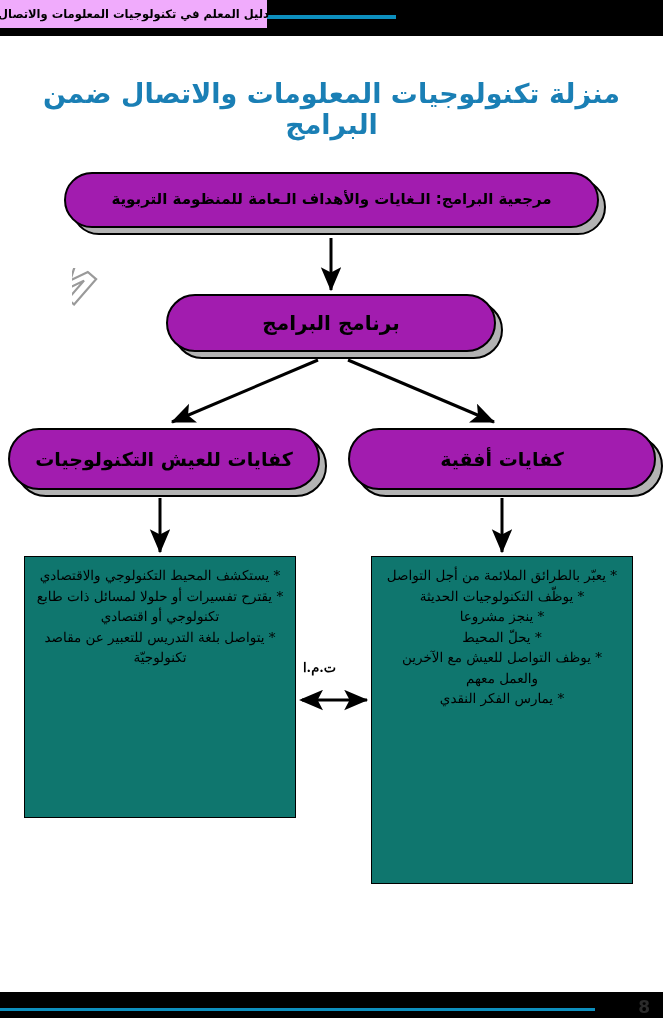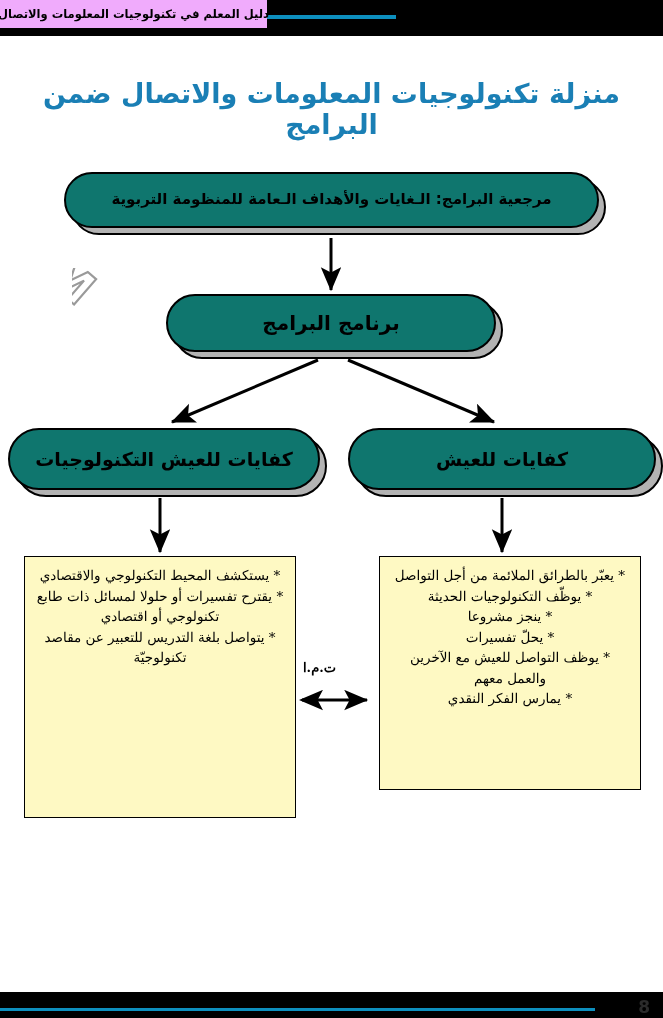--- a/index.html
+++ b/index.html
@@ -128,21 +128,21 @@
     border: 2px solid #000000;
     border-radius: 34px;
     box-sizing: border-box;
   }
   .node .face {
     position: absolute;
     left: 0;
     top: 0;
     width: 100%;
     height: 100%;
-    background: #0f766e;
+    background: #a21caf;
     border: 2.5px solid #000000;
     border-radius: 34px;
     box-sizing: border-box;
     display: flex;
     align-items: center;
     justify-content: center;
     text-align: center;
   }
   .node .face span {
     font-family: "DejaVu Sans", sans-serif;
@@ -161,42 +161,42 @@
 
   #node-tech      { left: 8px;   top: 428px; width: 312px; height: 62px; }
   #node-tech .face span { font-size: 19px; }
 
   #node-horizontal{ left: 348px; top: 428px; width: 308px; height: 62px; }
   #node-horizontal .face span { font-size: 19px; }
 
   
   .panel {
     position: absolute;
-    background: #fef9c3;
+    background: #0f766e;
     border: 1.6px solid #000000;
     box-sizing: border-box;
     z-index: 3;
     padding: 8px 10px 8px 10px;
     direction: rtl;
   }
   .panel ul {
     list-style: none;
     margin: 0;
     padding: 0;
   }
   .panel li {
     font-family: "DejaVu Serif", "Liberation Serif", serif;
     font-size: 13.5px;
     color: #000000;
     text-align: center;
     line-height: 1.52;
     direction: rtl;
   }
   #panel-tech       { left: 24px;  top: 556px; width: 272px; height: 262px; }
-  #panel-horizontal { left: 379px; top: 556px; width: 262px; height: 234px; }
+  #panel-horizontal { left: 371px; top: 556px; width: 262px; height: 328px; }
 
   
   .connectors {
     position: absolute;
     top: 0; left: 0;
     width: 663px;
     height: 1018px;
     z-index: 2;
     pointer-events: none;
   }
@@ -272,38 +272,38 @@
 <div class="node" id="node-tech">
   <div class="shadow"></div>
   <div class="face">
     <span>كفايات للعيش التكنولوجيات</span>
   </div>
 </div>
 
 <div class="node" id="node-horizontal">
   <div class="shadow"></div>
   <div class="face">
-    <span>كفايات للعيش</span>
+    <span>كفايات أفقية</span>
   </div>
 </div>
 
 <div class="panel" id="panel-tech">
   <ul>
     <li>* يستكشف المحيط التكنولوجي والاقتصادي</li>
     <li>* يقترح تفسيرات أو حلولا لمسائل ذات طابع تكنولوجي أو اقتصادي</li>
     <li>* يتواصل بلغة التدريس للتعبير عن مقاصد تكنولوجيّة</li>
   </ul>
 </div>
 
 <div class="panel" id="panel-horizontal">
   <ul>
     <li>* يعبّر بالطرائق الملائمة من أجل التواصل</li>
     <li>* يوظّف التكنولوجيات الحديثة</li>
     <li>* ينجز مشروعا</li>
-    <li>* يحلّ تفسيرات</li>
+    <li>* يحلّ المحيط</li>
     <li>* يوظف التواصل للعيش مع الآخرين والعمل معهم</li>
     <li>* يمارس الفكر النقدي</li>
   </ul>
 </div>
 
 <div class="link-label">ت.م.ا</div>
 
 <div class="footer-bar"></div>
 <div class="footer-rule"></div>
 <div class="page-number">8</div>

